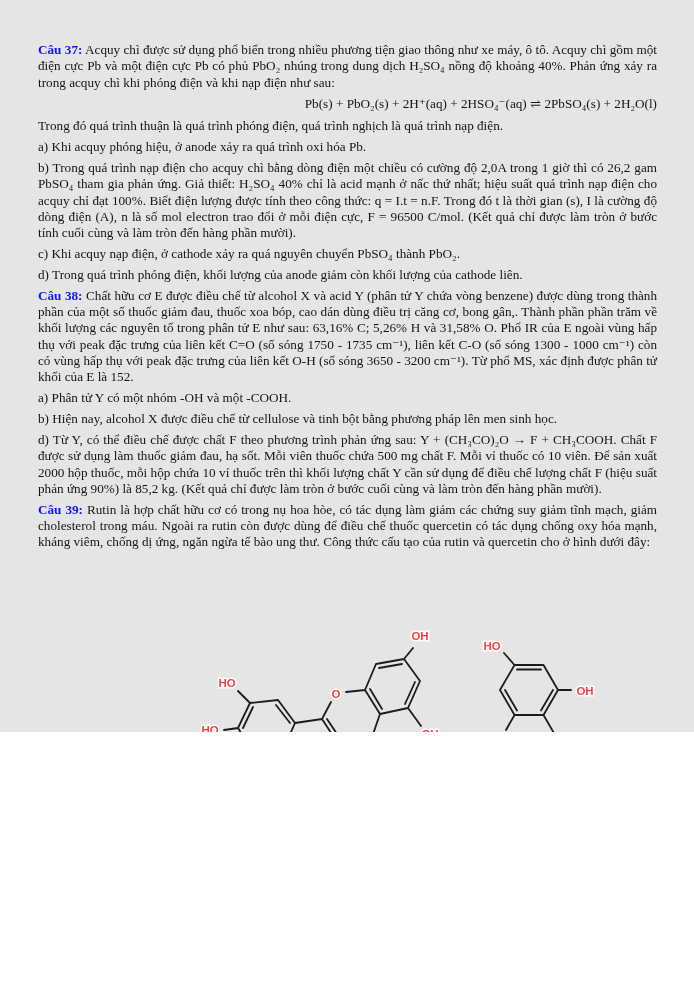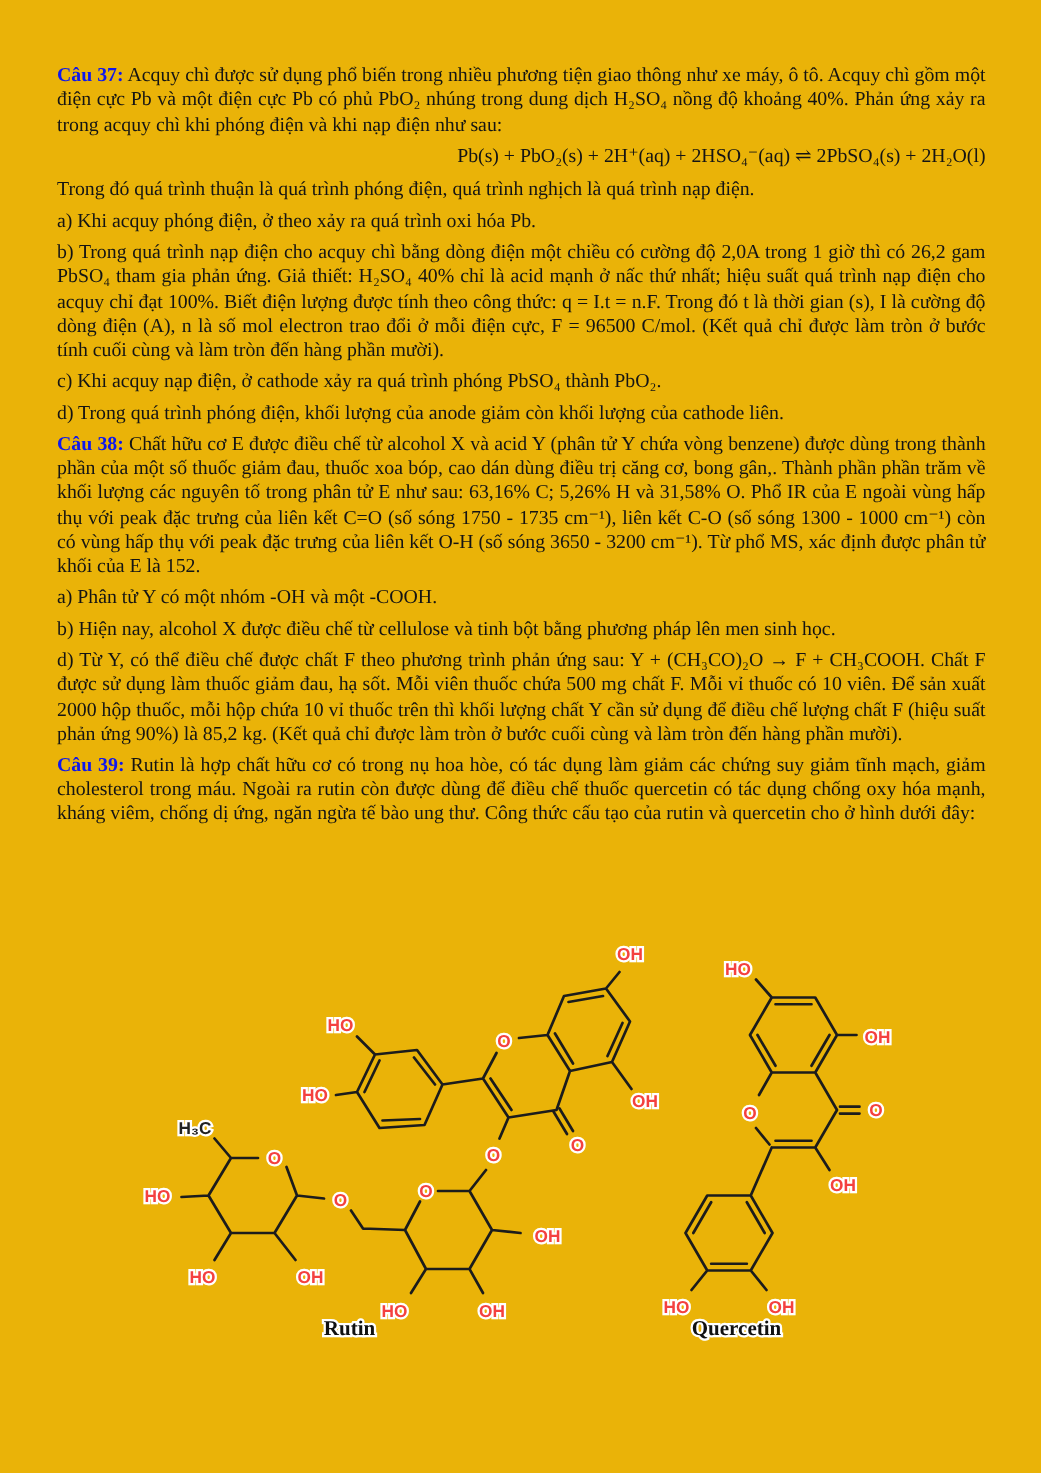--- a/index.html
+++ b/index.html
@@ -1,19 +1,19 @@
 <!DOCTYPE html>
 <html><head>
 <meta charset="utf-8">
 <style>
   html,body{margin:0;padding:0;background:#ffffff;}
   .page{
     position:relative;
-    width:694px;height:982px;
-    background:#eab308;
+    width:694px;height:732px;
+    background:#e5e5e5;
     font-family:"Liberation Serif","DejaVu Serif",serif;
     font-size:13.2px;line-height:16.3px;color:#141414;
     overflow:hidden;
   }
   .text-col{
     position:absolute;left:38px;top:42px;width:619px;
     text-align:justify;
   }
   .para{margin:0 0 4.6px 0;}
   .para.eq{margin:5px 0 6px 0;text-align:right;}
@@ -36,23 +36,23 @@
 </head>
 <body>
 
 <div class="page">
 
   <div class="text-col">
 
     <p class="para"><span class="qlabel">Câu 37:</span> <span>Acquy chì được sử dụng phổ biến trong nhiều phương tiện giao thông như xe máy, ô tô. Acquy chì gồm một điện cực Pb và một điện cực Pb có phủ PbO₂ nhúng trong dung dịch H₂SO₄ nồng độ khoảng 40%. Phản ứng xảy ra trong acquy chì khi phóng điện và khi nạp điện như sau:</span></p>
     <p class="para eq"><span>Pb(s) + PbO₂(s) + 2H⁺(aq) + 2HSO₄⁻(aq) ⇌ 2PbSO₄(s) + 2H₂O(l)</span></p>
     <p class="para"><span>Trong đó quá trình thuận là quá trình phóng điện, quá trình nghịch là quá trình nạp điện.</span></p>
-    <p class="para"><span>a) Khi acquy phóng điện, ở theo xảy ra quá trình oxi hóa Pb.</span></p>
+    <p class="para"><span>a) Khi acquy phóng hiệu, ở anode xảy ra quá trình oxi hóa Pb.</span></p>
     <p class="para"><span>b) Trong quá trình nạp điện cho acquy chì bằng dòng điện một chiều có cường độ 2,0A trong 1 giờ thì có 26,2 gam PbSO₄ tham gia phản ứng. Giả thiết: H₂SO₄ 40% chỉ là acid mạnh ở nấc thứ nhất; hiệu suất quá trình nạp điện cho acquy chỉ đạt 100%. Biết điện lượng được tính theo công thức: q = I.t = n.F. Trong đó t là thời gian (s), I là cường độ dòng điện (A), n là số mol electron trao đổi ở mỗi điện cực, F = 96500 C/mol. (Kết quả chỉ được làm tròn ở bước tính cuối cùng và làm tròn đến hàng phần mười).</span></p>
-    <p class="para"><span>c) Khi acquy nạp điện, ở cathode xảy ra quá trình phóng PbSO₄ thành PbO₂.</span></p>
+    <p class="para"><span>c) Khi acquy nạp điện, ở cathode xảy ra quá nguyên chuyển PbSO₄ thành PbO₂.</span></p>
     <p class="para"><span>d) Trong quá trình phóng điện, khối lượng của anode giảm còn khối lượng của cathode liên.</span></p>
 
     <p class="para"><span class="qlabel">Câu 38:</span> <span>Chất hữu cơ E được điều chế từ alcohol X và acid Y (phân tử Y chứa vòng benzene) được dùng trong thành phần của một số thuốc giảm đau, thuốc xoa bóp, cao dán dùng điều trị căng cơ, bong gân,. Thành phần phần trăm về khối lượng các nguyên tố trong phân tử E như sau: 63,16% C; 5,26% H và 31,58% O. Phổ IR của E ngoài vùng hấp thụ với peak đặc trưng của liên kết C=O (số sóng 1750 - 1735 cm⁻¹), liên kết C-O (số sóng 1300 - 1000 cm⁻¹) còn có vùng hấp thụ với peak đặc trưng của liên kết O-H (số sóng 3650 - 3200 cm⁻¹). Từ phổ MS, xác định được phân tử khối của E là 152.</span></p>
     <p class="para"><span>a) Phân tử Y có một nhóm -OH và một -COOH.</span></p>
     <p class="para"><span>b) Hiện nay, alcohol X được điều chế từ cellulose và tinh bột bằng phương pháp lên men sinh học.</span></p>
     <p class="para"><span>d) Từ Y, có thể điều chế được chất F theo phương trình phản ứng sau: Y + (CH₃CO)₂O → F + CH₃COOH. Chất F được sử dụng làm thuốc giảm đau, hạ sốt. Mỗi viên thuốc chứa 500 mg chất F. Mỗi vỉ thuốc có 10 viên. Để sản xuất 2000 hộp thuốc, mỗi hộp chứa 10 vỉ thuốc trên thì khối lượng chất Y cần sử dụng để điều chế lượng chất F (hiệu suất phản ứng 90%) là 85,2 kg. (Kết quả chỉ được làm tròn ở bước cuối cùng và làm tròn đến hàng phần mười).</span></p>
 
 
     <p class="para"><span class="qlabel">Câu 39:</span> <span>Rutin là hợp chất hữu cơ có trong nụ hoa hòe, có tác dụng làm giảm các chứng suy giảm tĩnh mạch, giảm cholesterol trong máu. Ngoài ra rutin còn được dùng để điều chế thuốc quercetin có tác dụng chống oxy hóa mạnh, kháng viêm, chống dị ứng, ngăn ngừa tế bào ung thư. Công thức cấu tạo của rutin và quercetin cho ở hình dưới đây:</span></p>
 

